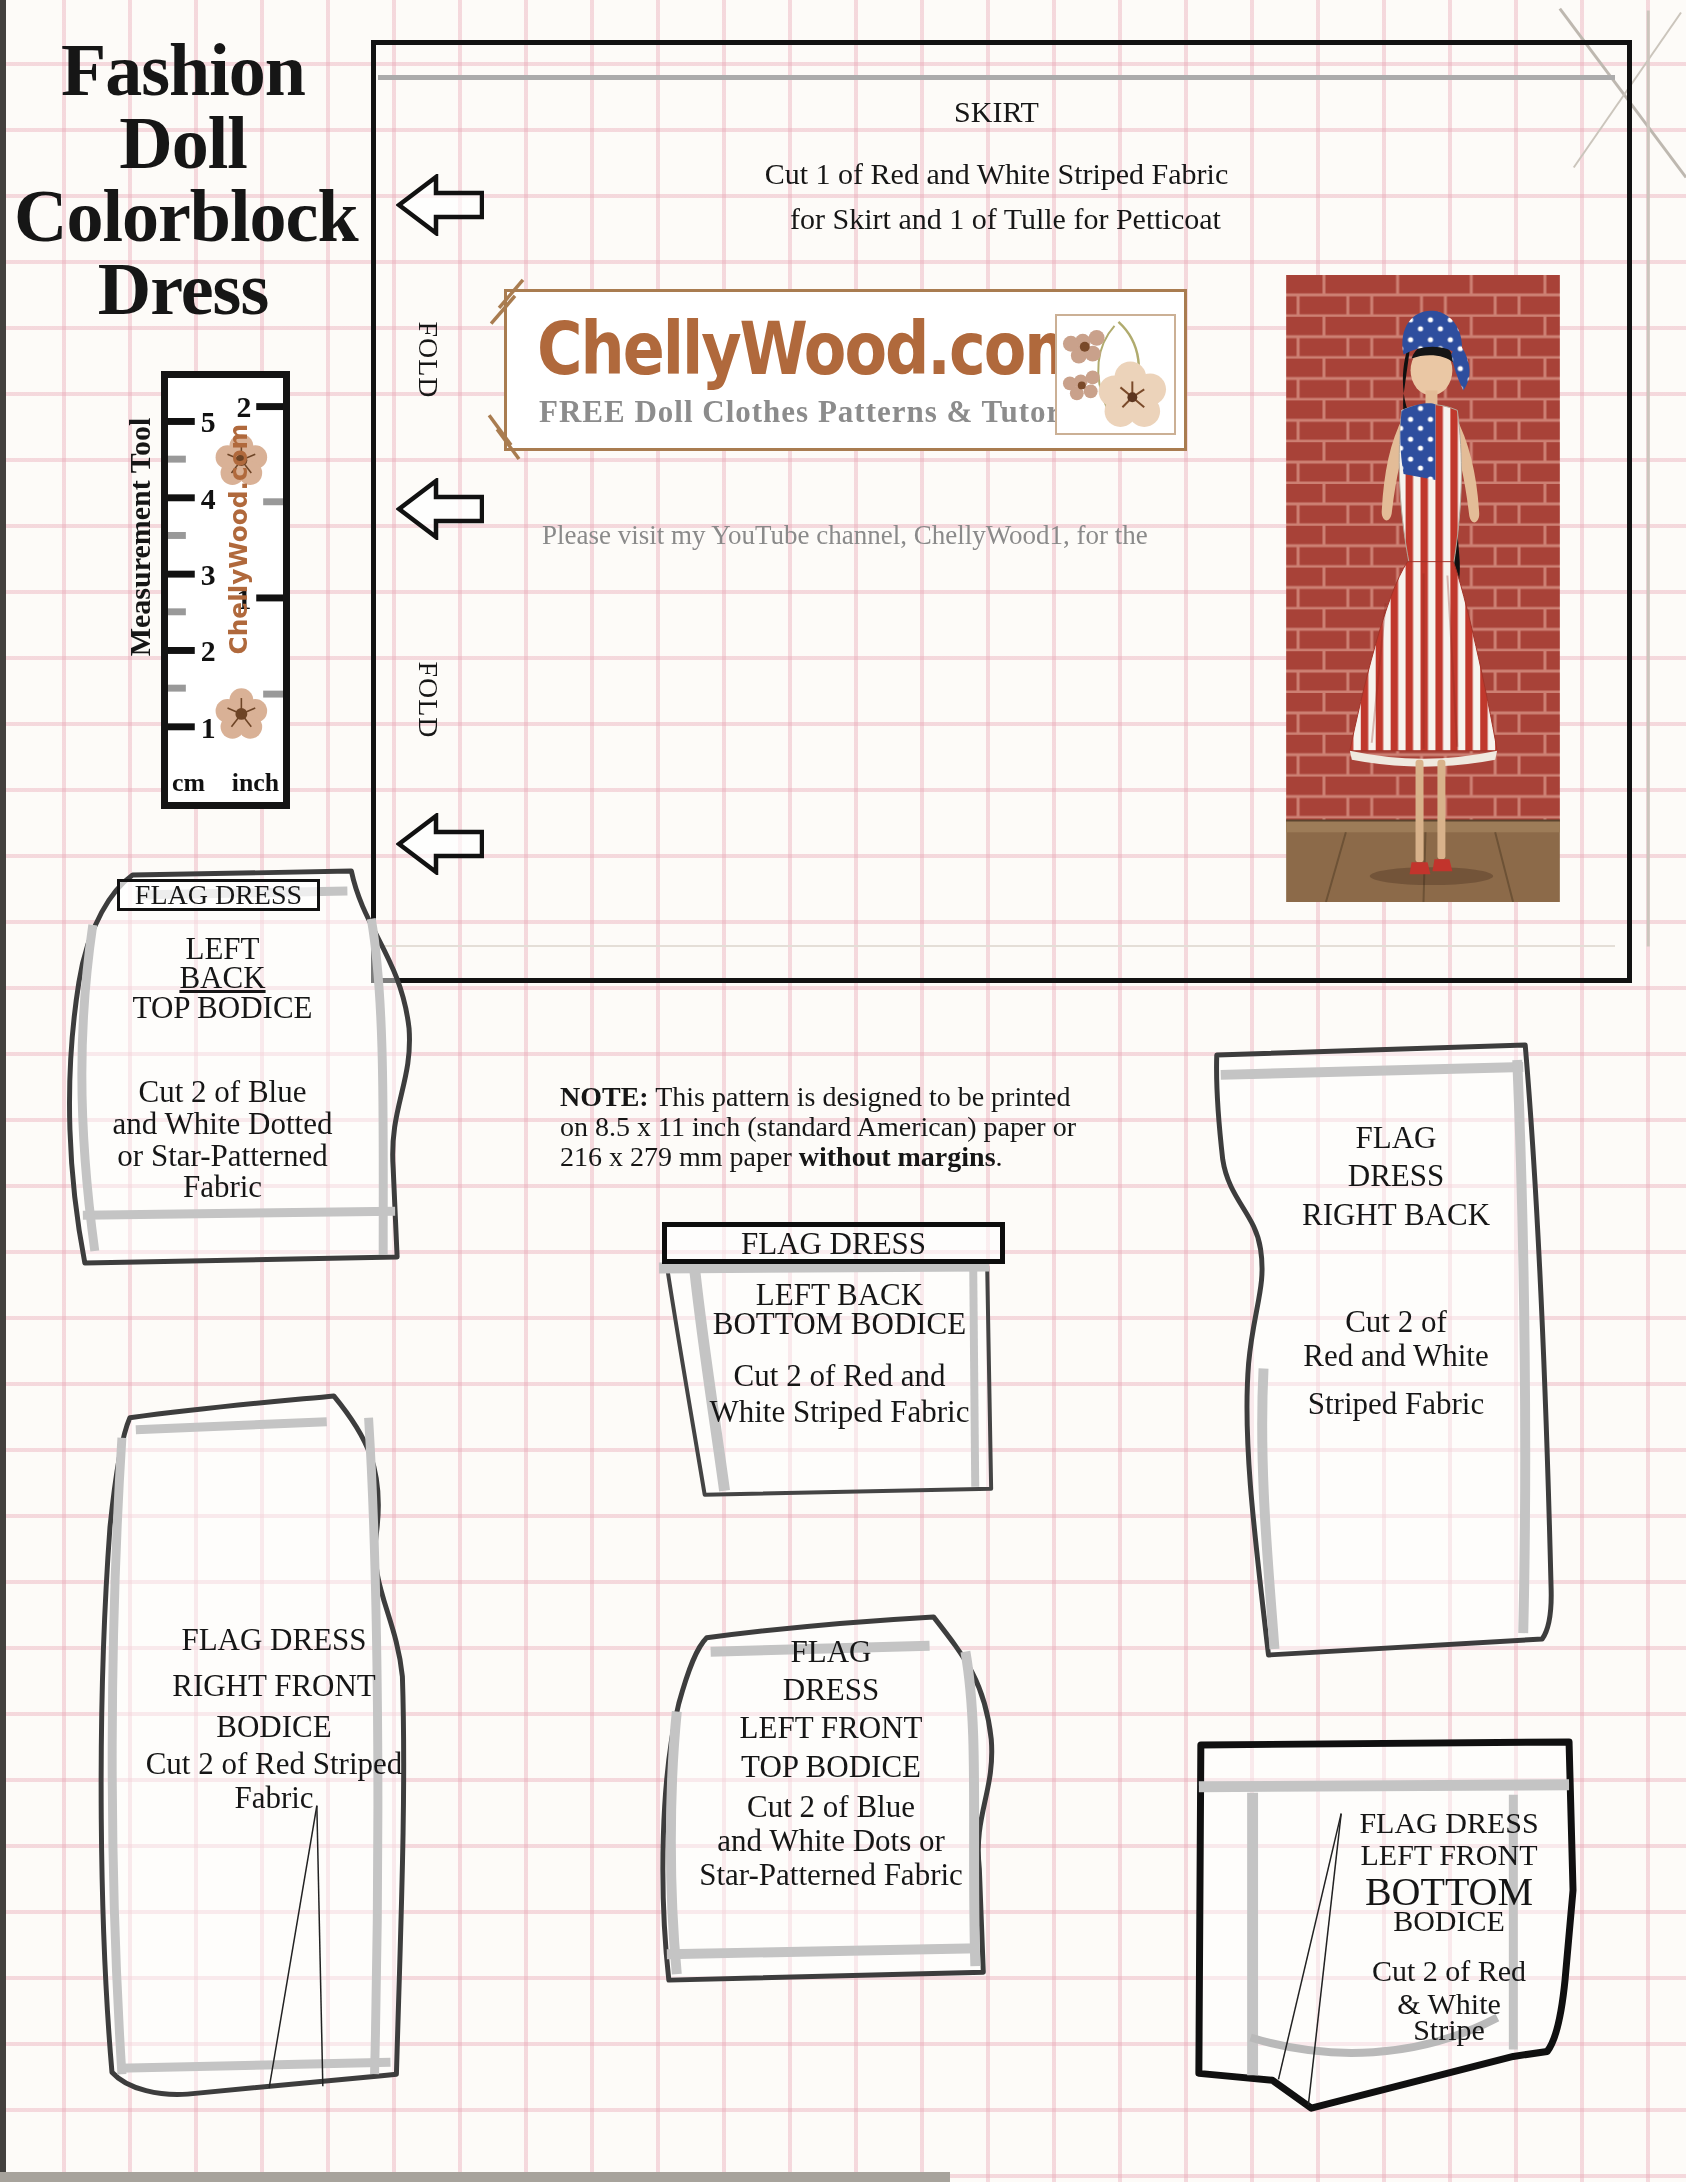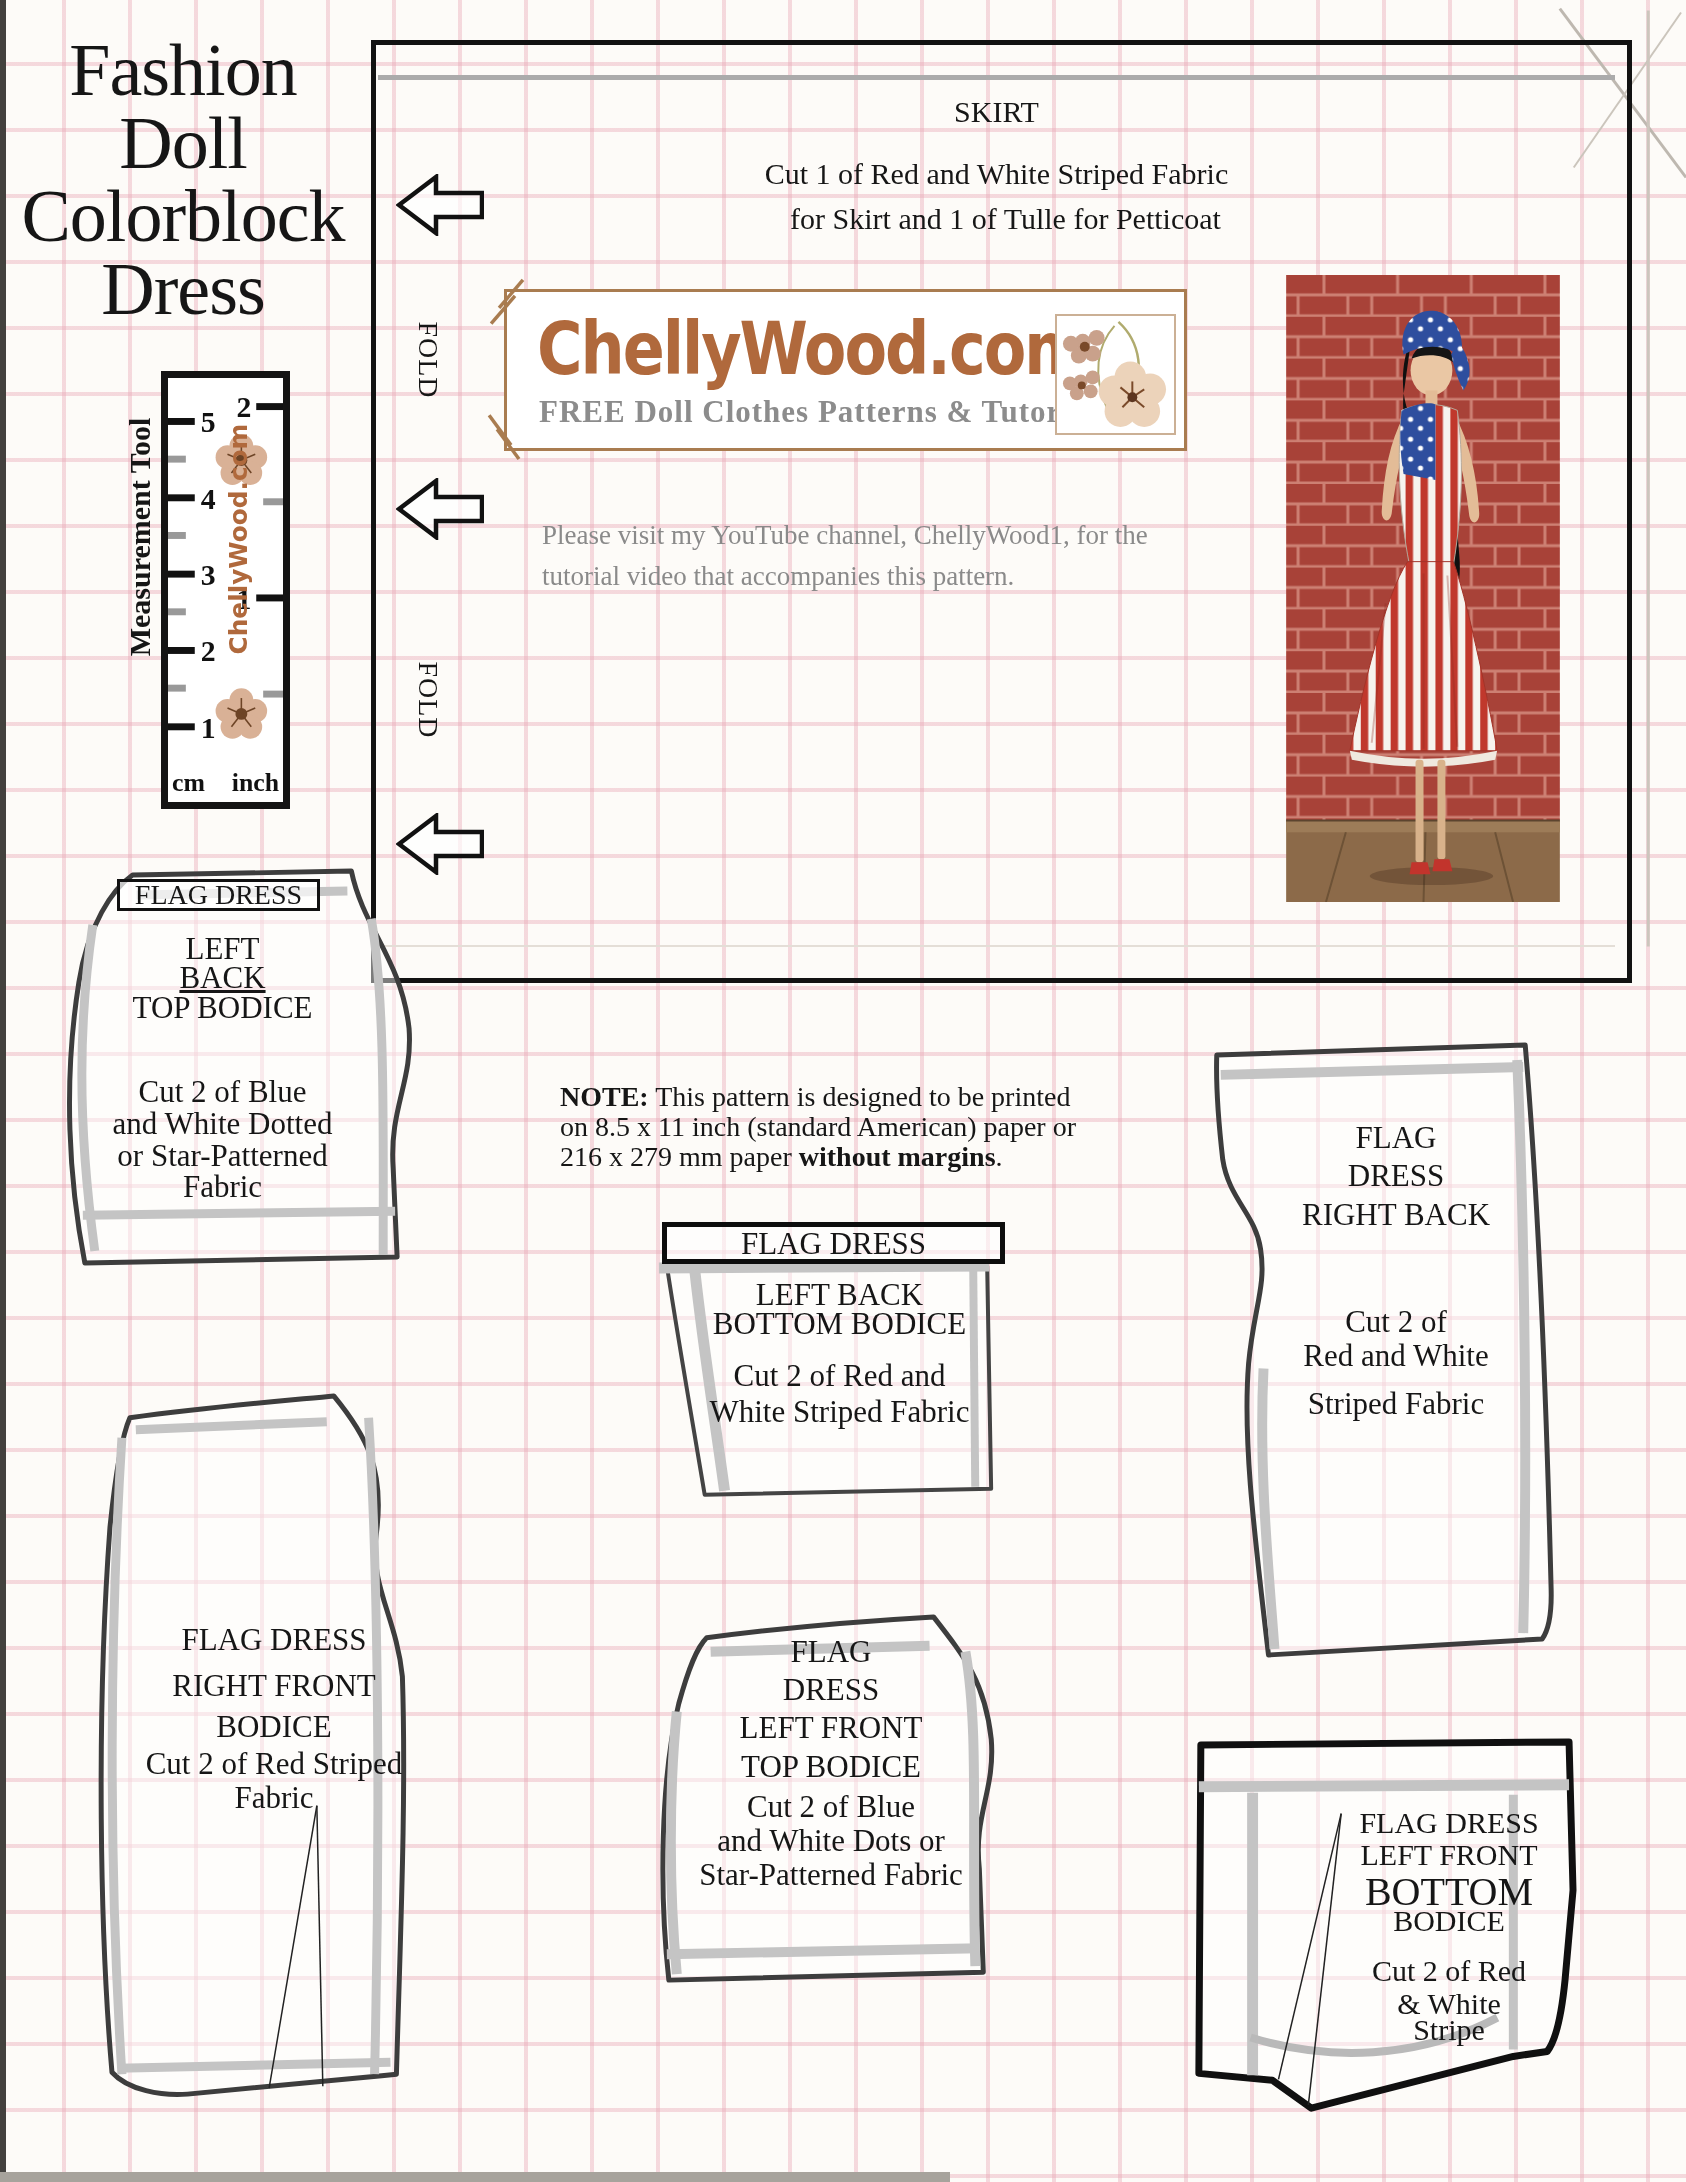--- a/index.html
+++ b/index.html
@@ -23,21 +23,21 @@
 <div class="page">
 
   <div class="abs" style="left:0;top:0;width:6px;height:2182px;background:#43413e;"></div>
   <div class="abs" style="left:0;top:2172px;width:950px;height:10px;background:#a7a39c;"></div>
   <svg class="abs" style="left:1532px;top:0;" width="154" height="955" viewBox="0 0 155 960">
     <line x1="28" y1="8" x2="155" y2="178" stroke="#beb8b0" stroke-width="3"></line>
     <line x1="150" y1="12" x2="42" y2="168" stroke="#cbc5bc" stroke-width="2"></line>
     <line x1="117" y1="10" x2="117" y2="952" stroke="#ccc6bd" stroke-width="3"></line>
   </svg>
 
-  <div class="abs ctr" style="left:14px;top:34px;width:338px;font-weight:normal;font-size:74px;line-height:73px;letter-spacing:-1px;">
+  <div class="abs ctr" style="left:14px;top:34px;width:338px;font-weight:bold;font-size:74px;line-height:73px;letter-spacing:-1px;">
     <div>Fashion</div>
     <div>Doll</div>
     <div>Colorblock</div>
     <div>Dress</div>
   </div>
 
   <div class="abs" style="left:371px;top:40px;width:1251px;height:933px;border:5px solid #121212;">
 
     <div class="abs" style="left:2px;top:30px;width:1237px;height:5px;background:#ababab;"></div>
     <div class="abs" style="left:2px;top:900px;width:1237px;height:2px;background:#e4ded7;"></div>
@@ -107,21 +107,20 @@
         <line x1="14" y1="40" x2="38" y2="12"></line>
           <line x1="6" y1="56" x2="30" y2="28"></line>
         <line x1="12" y1="162" x2="34" y2="192"></line>
           <line x1="4" y1="148" x2="26" y2="178"></line>
       </g>
     </svg>
   </div>
 
   <div class="abs" style="left:542px;top:515px;width:697px;font-size:27px;line-height:41px;color:#8a8a8a;">
     <div>Please visit my YouTube channel, ChellyWood1, for the</div>
-    <div>tutorial video that accompanies this pattern.</div>
   </div>
 
   <svg class="abs" style="left:1286px;top:275px;" width="274" height="627" viewBox="0 0 275 630">
     <defs>
       <pattern id="pBrick" width="74" height="42" patternUnits="userSpaceOnUse">
         <rect width="74" height="42" fill="#a84238"></rect>
         <path d="M0,20 H74 M0,41 H74" stroke="#cd8073" stroke-width="3"></path>
         <path d="M38,0 V20 M12,21 V41 M62,21 V41" stroke="#cd8073" stroke-width="3"></path>
       </pattern>
       <pattern id="pStripe" width="15" height="12" patternUnits="userSpaceOnUse">

